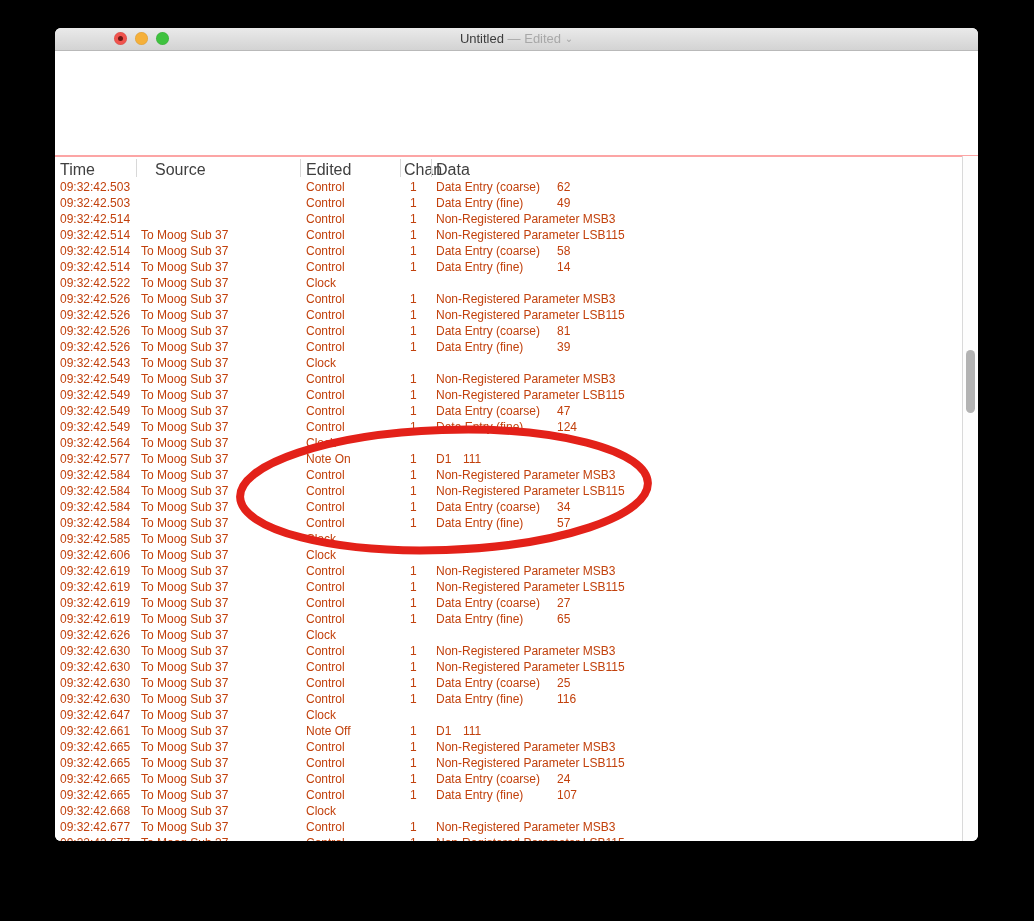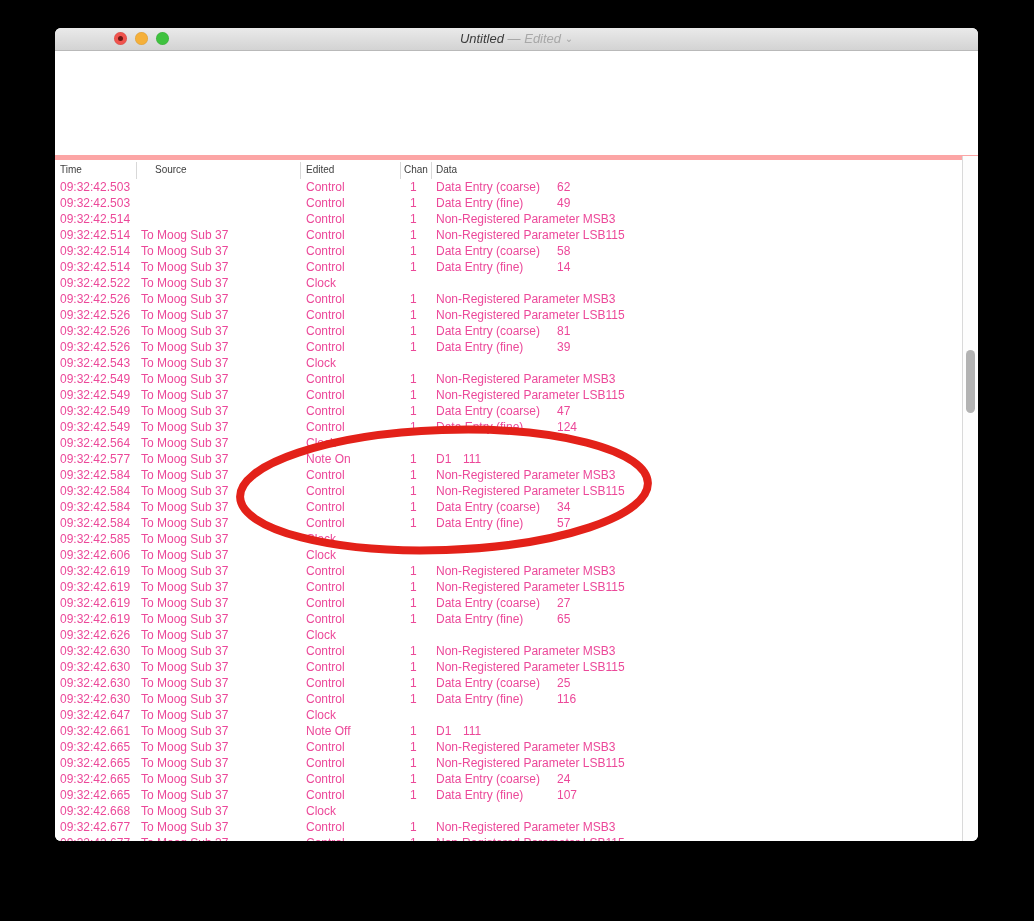--- a/index.html
+++ b/index.html
@@ -11,21 +11,20 @@
   .window{
     position:absolute;left:55px;top:28px;width:923px;height:813px;
     border-radius:6px;overflow:hidden;background:#fff;
     box-shadow:0 0 0 1px rgba(0,0,0,.35);
   }
   
   .titlebar{
     position:absolute;left:0;top:0;width:100%;height:22px;
     background:linear-gradient(#eaeaea,#d3d3d3);
     border-bottom:1px solid #b9b9b9;
-    font-style:italic;
   }
   .traffic{position:absolute;top:4px;left:59px;display:flex;gap:8px;}
   .tl{width:13px;height:13px;border-radius:50%;position:relative;box-shadow:inset 0 0 1px rgba(0,0,0,.25);}
   .tl.red{background:#f0544e;}
   .tl.red::after{content:"";position:absolute;left:4px;top:4px;width:5px;height:5px;border-radius:50%;background:#6e1713;}
   .tl.yellow{background:#f5b03a;}
   .tl.green{background:#3fc23f;}
   .title{
     position:absolute;left:0;right:0;top:0;height:22px;line-height:22px;
     text-align:center;font-size:13px;color:#3c3c3c;
@@ -52,31 +51,31 @@
   .clear-btn{
     position:absolute;left:831px;top:99px;width:72px;height:22px;
     background:linear-gradient(#ffffff,#f4f4f4);
     border:1px solid #c6c6c6;border-radius:5px;
     font-size:13px;color:#2e2e2e;text-align:center;line-height:20px;
     font-family:inherit;padding:0;cursor:default;
   }
   
   .thead{
     position:absolute;left:0;top:127px;width:100%;height:22px;
-    background:#fff;border-top:5px solid #fca5a5;border-bottom:1px solid #cfcfcf;
-    font-size:10px;color:#404040;
+    background:#fff;border-top:2px solid #fca5a5;border-bottom:1px solid #cfcfcf;
+    font-size:16px;color:#404040;
   }
   .thead .h{position:absolute;top:4px;white-space:nowrap;}
   .h-time{left:5px;}.h-source{left:86px;margin-left:14px;}.h-message{left:251px;}.h-chan{left:349px;}.h-data{left:381px;}
   .vsep{position:absolute;top:2px;bottom:2px;width:1px;background:#d8d8d8;}
   .vs1{left:81px;}.vs2{left:245px;}.vs3{left:345px;}.vs4{left:376px;}.vs5{left:908px;}
   .tbody{
     position:absolute;left:0;top:151px;bottom:0;width:908px;overflow:hidden;background:#fff;
   }
-  .row{position:relative;height:16px;font-size:12px;line-height:16px;color:#ec4899;white-space:nowrap;}
+  .row{position:relative;height:16px;font-size:12px;line-height:16px;color:#c2410c;white-space:nowrap;}
   .row .c{position:absolute;top:0;}
   .c.time{left:5px;}
   .c.source{left:86px;margin-top:48px;}
   .c.message{left:251px;}
   .c.chan{left:355px;}
   .c.data{left:381px;}
   .dl{display:inline-block;min-width:121px;}
   .dl.note{min-width:27px;}
   
   .scrollstrip{

